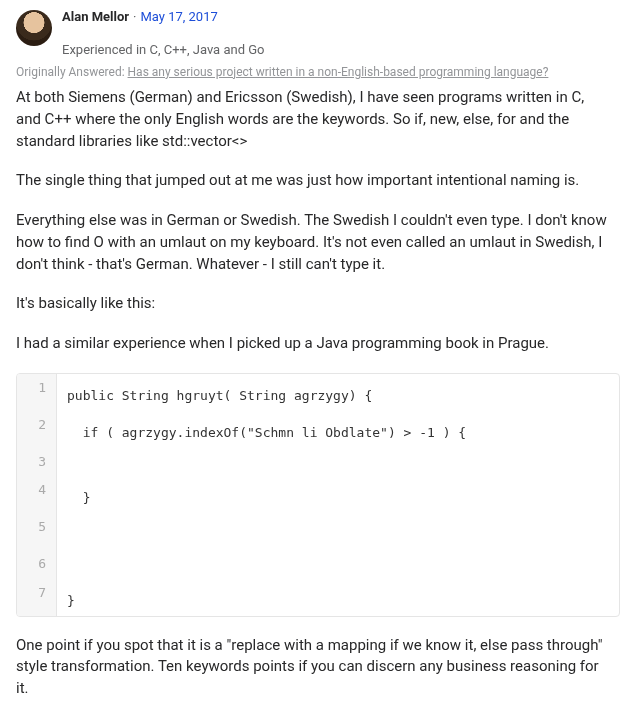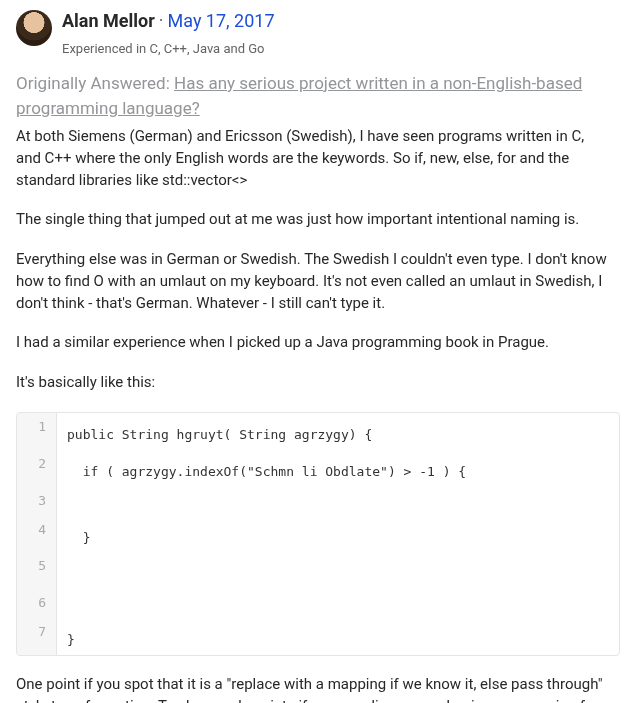--- a/index.html
+++ b/index.html
@@ -13,26 +13,26 @@
     padding: 8px 16px 12px 16px;
   }
   .header { display: flex; gap: 10px; margin-bottom: 4px; }
   .avatar {
     width: 36px; height: 36px; border-radius: 50%;
     background: radial-gradient(circle at 50% 35%, #e6c39e 0 35%, #3a2a1c 36% 60%, #2b1d12 61% 100%);
     flex-shrink: 0;
     margin-top: 2px;
   }
   .header-text { display: flex; flex-direction: column; }
-  .name-line { font-size: 18px; display: flex; align-items: baseline; gap: 4px; text-align: center; }
+  .name-line { font-size: 13px; display: flex; align-items: baseline; gap: 4px; text-align: center; }
   .author-name { font-weight: 700; color: #282829; }
   .dot { color: #636466; }
   .date { color: #1d4ed8; }
-  .credential { font-size: 13px; color: #636466; margin-top: 6px; }
-  .orig-line { font-size: 17px; color: #939598; margin-top: 12px; margin-bottom: 6px; }
+  .credential { font-size: 13px; color: #636466; margin-top: 14px; }
+  .orig-line { font-size: 12px; color: #939598; margin-top: 4px; margin-bottom: 6px; }
   .orig-q { color: #939598; text-decoration: underline; }
   .content p { margin: 0 12px 18px 0; color: #282829; }
   .code-block {
     border: 1px solid #e5e5e5;
     border-radius: 4px;
     margin: 4px 0 18px 0;
     overflow: hidden;
   }
   .code-row { display: flex; }
   .ln {
@@ -72,22 +72,22 @@
 </div>
 
 <div class="orig-line">
   <span>Originally Answered: </span><span class="orig-q">Has any serious project written in a non-English-based programming language?</span>
 </div>
 
 <div class="content">
   <p>At both Siemens (German) and Ericsson (Swedish), I have seen programs written in C, and C++ where the only English words are the keywords. So if, new, else, for and the standard libraries like std::vector&lt;&gt;</p>
   <p>The single thing that jumped out at me was just how important intentional naming is.</p>
   <p>Everything else was in German or Swedish. The Swedish I couldn't even type. I don't know how to find O with an umlaut on my keyboard. It's not even called an umlaut in Swedish, I don't think - that's German. Whatever - I still can't type it.</p>
+  <p>It's basically like this:</p>
   <p>I had a similar experience when I picked up a Java programming book in Prague.</p>
-  <p>It's basically like this:</p>
 
   <div class="code-block">
     <div class="code-row">
         <div class="ln">1</div>
         <div class="code">public String hgruyt( String agrzygy) {</div>
       </div>
     <div class="code-row">
         <div class="ln">2</div>
         <div class="code">  if ( agrzygy.indexOf("Schmn li Obdlate") &gt; -1 ) {</div>
       </div>

